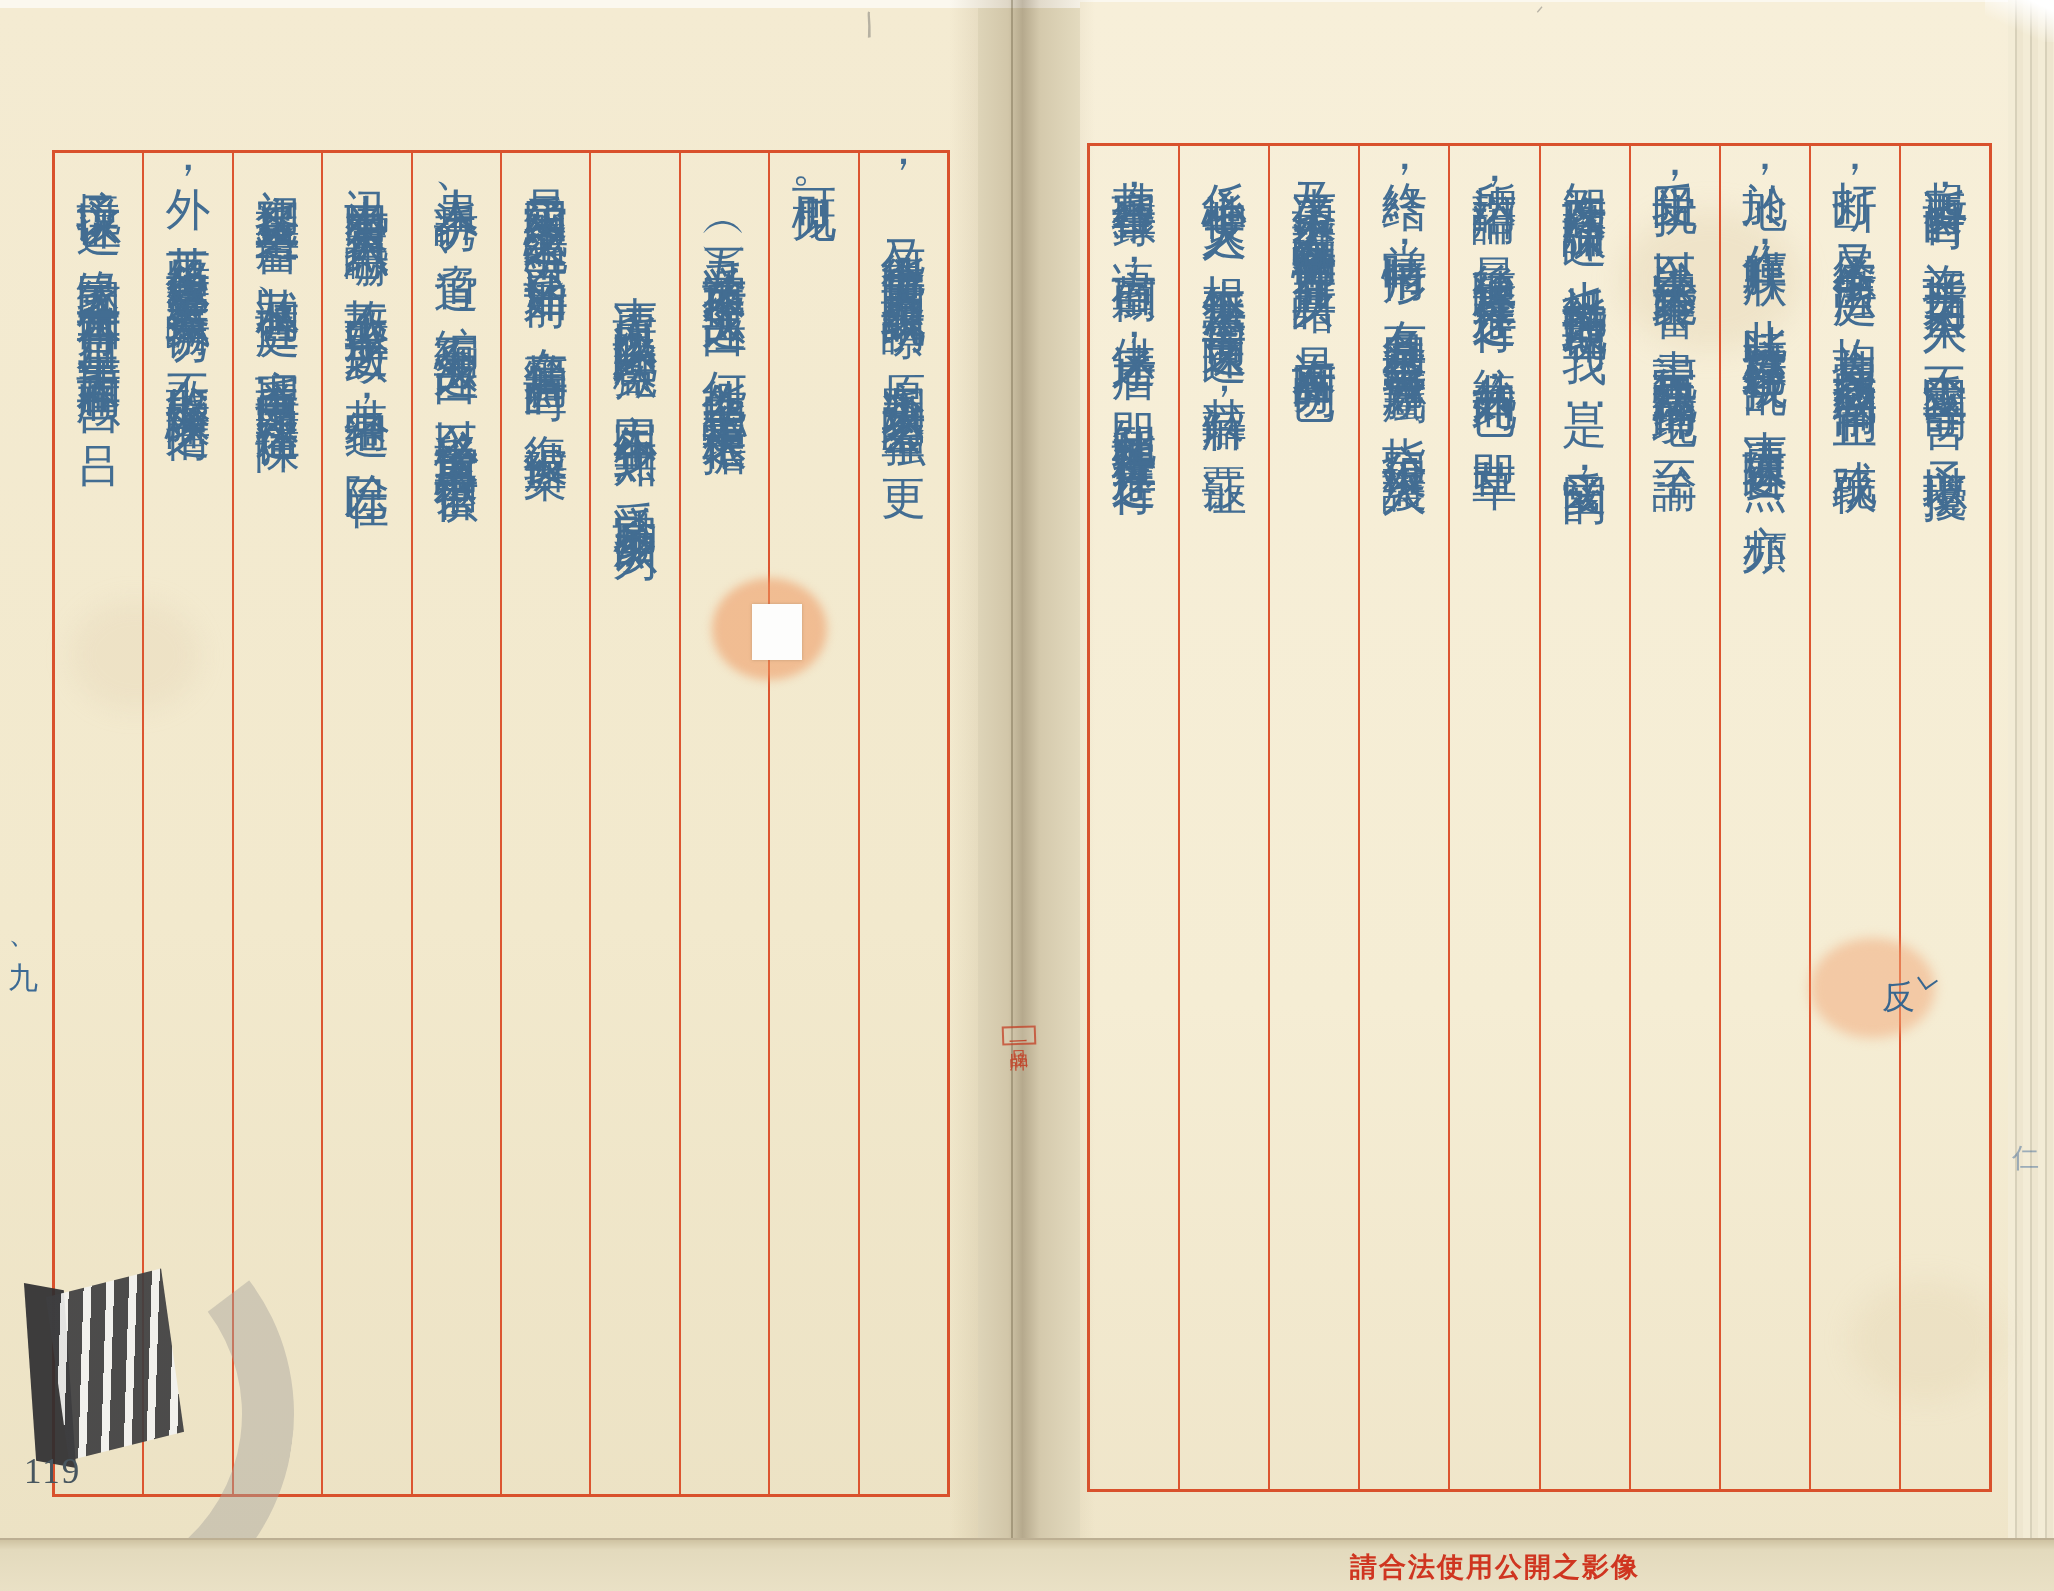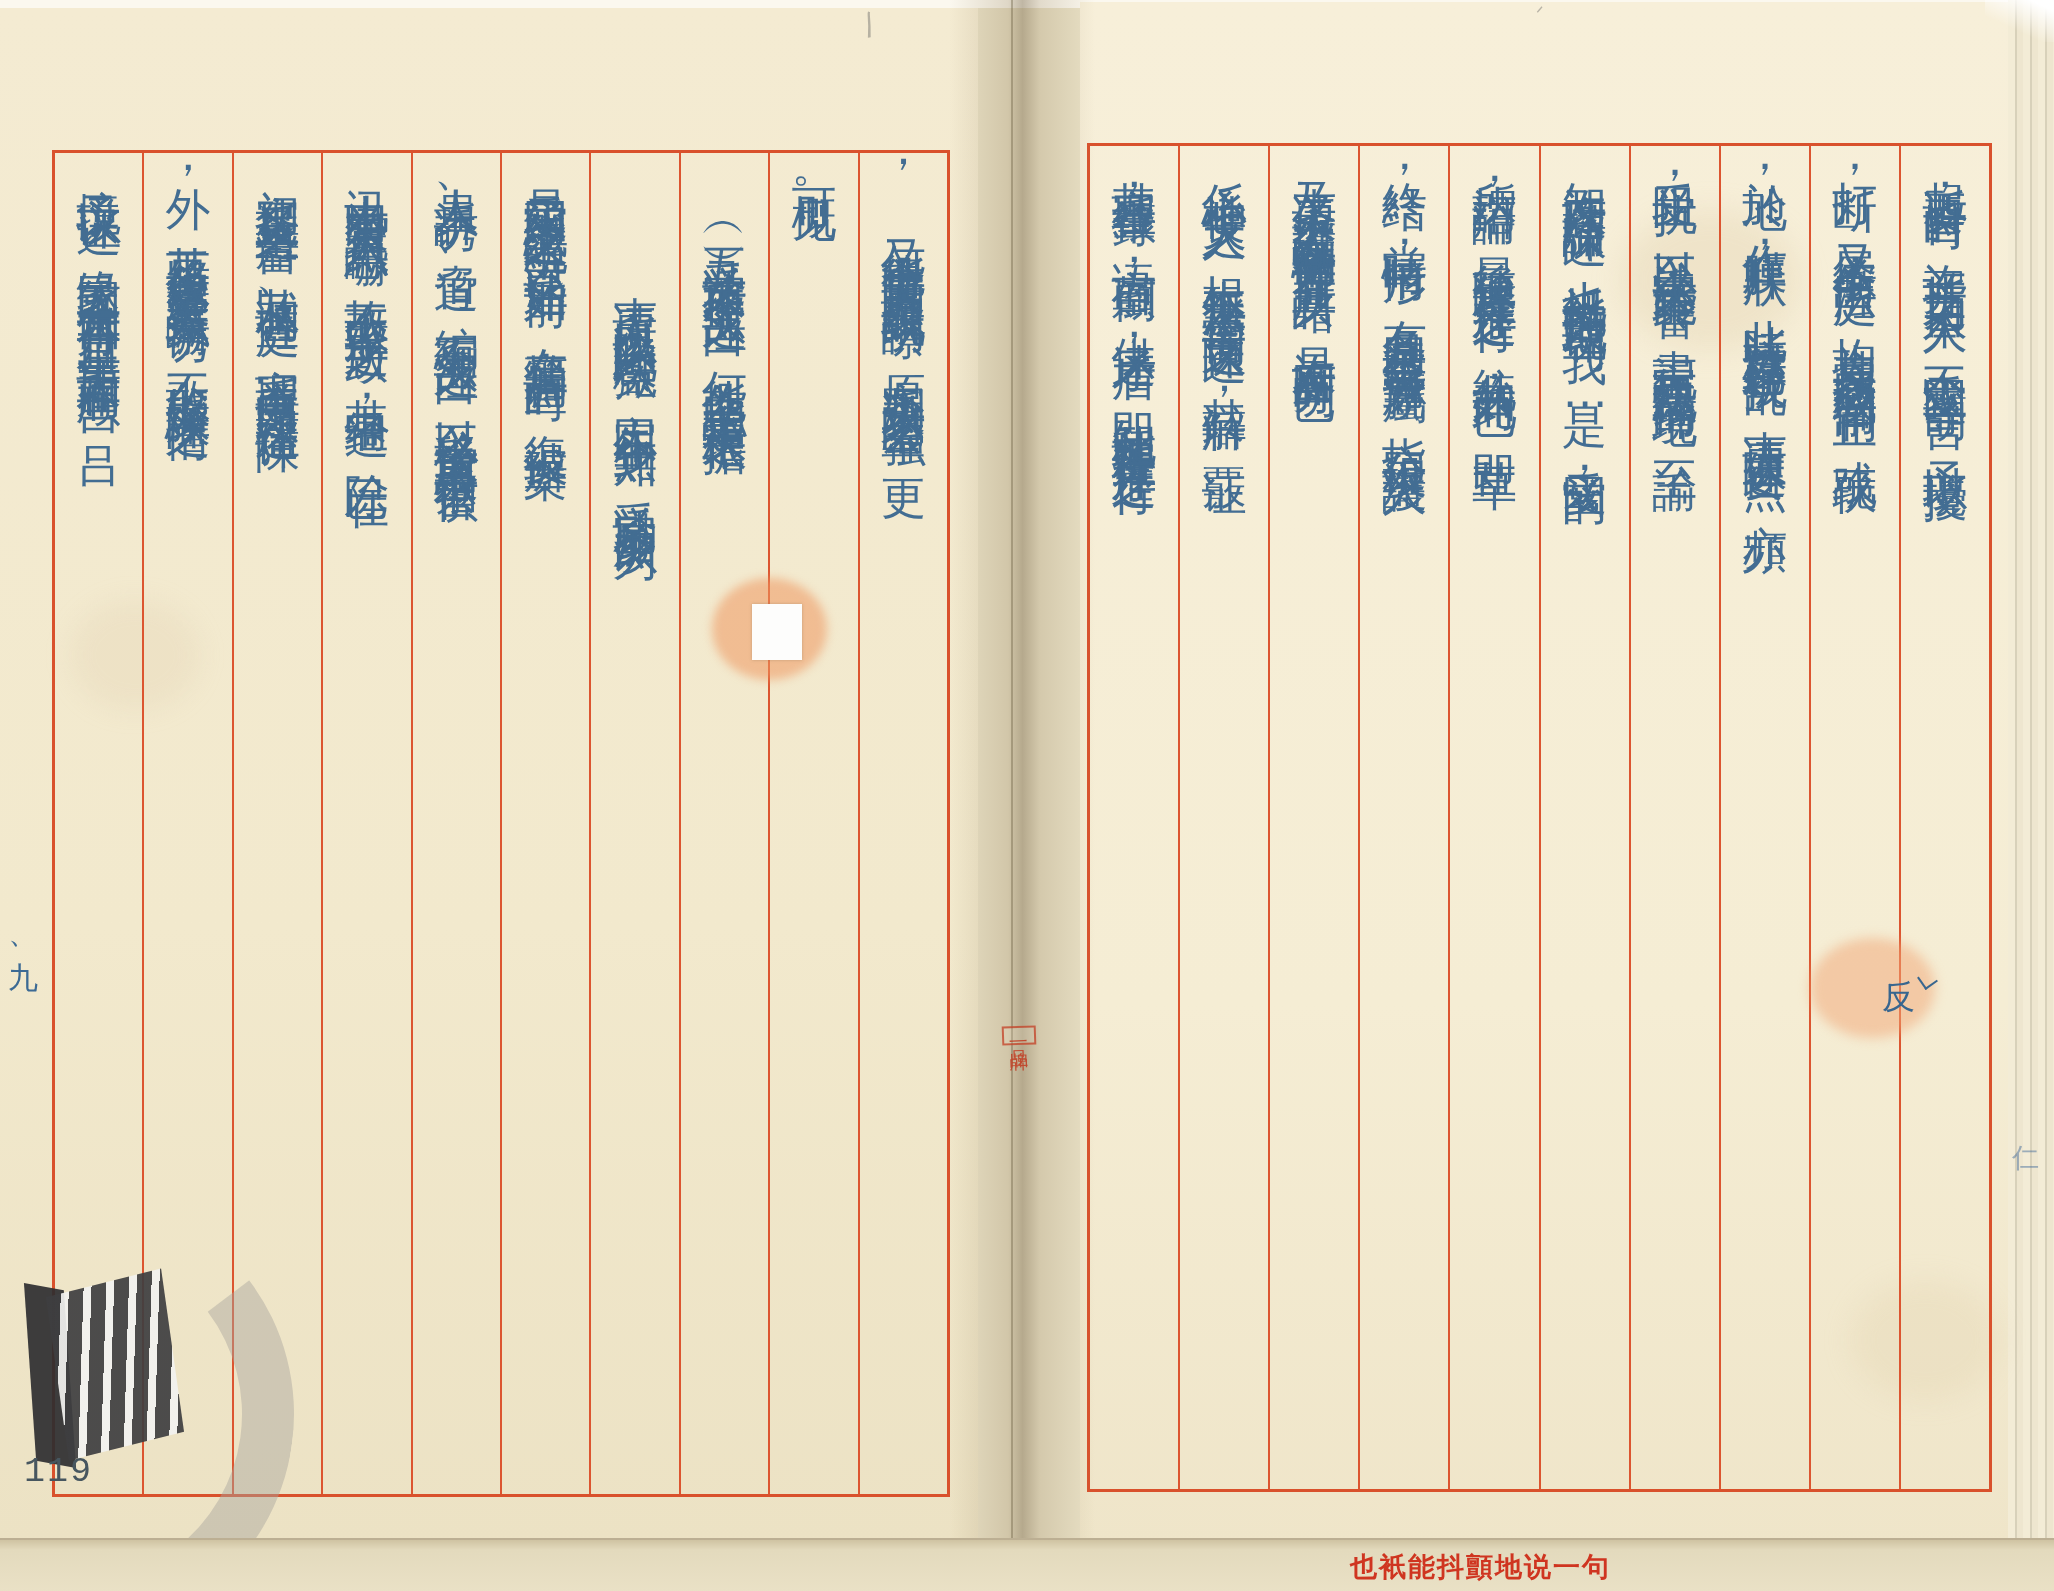--- a/index.html
+++ b/index.html
@@ -51,21 +51,21 @@
     border-radius:50%;background:rgba(242,166,118,.5);filter:blur(6px);}
   .smudge2{position:absolute;left:712px;top:578px;width:115px;height:102px;
     border-radius:50%;background:rgba(238,152,96,.55);filter:blur(5px);}
   .white-patch{position:absolute;left:752px;top:604px;width:50px;height:56px;
     background:#fdfdfc;box-shadow:0 0 3px rgba(120,100,70,.35);}
   .stamp{position:absolute;left:1002px;top:1026px;writing-mode:vertical-rl;
     text-orientation:upright;font-size:19px;letter-spacing:3px;color:#c23a20;
     border:2px solid rgba(194,58,32,.85);padding:3px 2px;transform:rotate(-2deg);
     opacity:.85;background:rgba(245,235,215,.2);}
   .page-number{position:absolute;left:24px;top:1452px;font-size:35px;letter-spacing:2px;
-    color:#47565f;font-family:Liberation Mono, monospace;}
+    color:#47565f;font-family:Liberation Serif, serif;}
   .footer-notice{position:absolute;left:1350px;top:1549px;font-size:27px;font-weight:bold;
     letter-spacing:2px;color:#cf3520;font-family:"DejaVu Serif",serif;}
   .pencil{position:absolute;color:rgba(90,90,90,.4);font-size:26px;}
   .stain{position:absolute;border-radius:50%;pointer-events:none;}
 
   
   .watermark{position:absolute;left:-10px;top:1222px;width:250px;height:310px;
     pointer-events:none;}
   .wm-arc{position:absolute;left:-140px;top:-30px;width:340px;height:340px;
     border-radius:50%;border:52px solid transparent;
@@ -174,15 +174,15 @@
 
   <div class="watermark">
     <div class="wm-arc"></div>
     <div class="wm-spine"></div>
     <div class="wm-book"></div>
   </div>
 
   <div class="page-number">119</div>
 
   <div class="bottom-band"></div>
-  <div class="footer-notice">也衹能抖顫地说一句</div>
+  <div class="footer-notice">請合法使用公開之影像</div>
 
 </div>
 
 </body></html>

